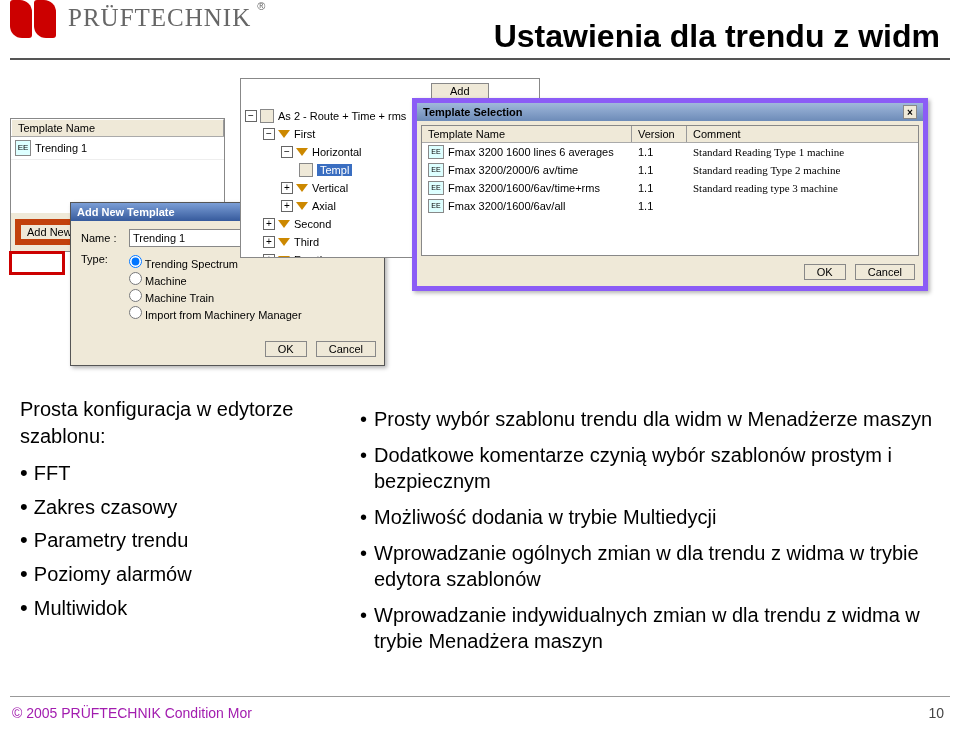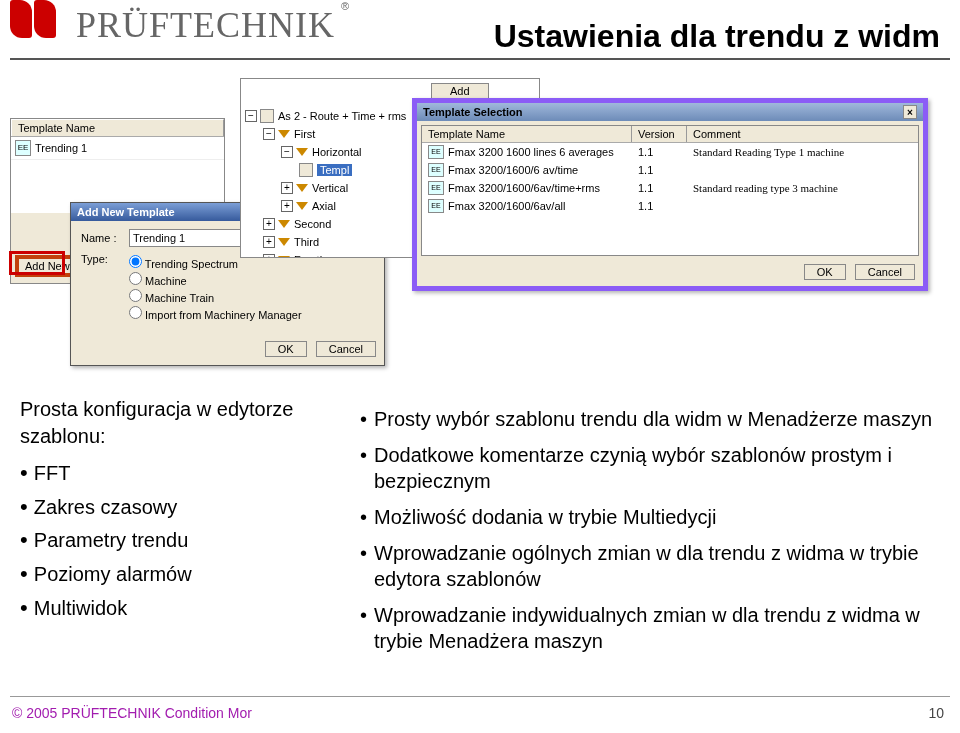--- a/index.html
+++ b/index.html
@@ -4,35 +4,35 @@
 <style>
   * { box-sizing: border-box; margin: 0; padding: 0; }
   html, body { width: 960px; height: 733px; font-family: Arial, sans-serif; background: #fff; overflow: hidden; }
   .page { position: relative; width: 960px; height: 733px; }
 
   
   .hdr { position: relative; height: 60px; }
   .logo { position: absolute; left: 10px; top: 0; display: flex; align-items: flex-start; gap: 6px; }
   .db-mark { display: flex; }
   .db-box { width: 22px; height: 38px; background: #c00; border-radius: 3px 12px 3px 12px; margin-right: 2px; }
-  .logo-text { font-family: Georgia, 'Times New Roman', serif; font-size: 36px; color: #666; letter-spacing: 1px; margin-left: 12px; margin-top: 4px; }
+  .logo-text { font-family: Georgia, 'Times New Roman', serif; font-size: 25px; color: #666; letter-spacing: 1px; margin-left: 4px; margin-top: 4px; }
   .title { position: absolute; top: 18px; right: 20px; font-size: 32px; font-weight: bold; color: #000; }
   .title-underline { position: absolute; left: 10px; right: 10px; top: 58px; height: 2px; background: #555; }
 
   
   .shots { position: absolute; left: 10px; top: 78px; width: 940px; height: 300px; }
 
   
   .win-a { position: absolute; left: 0; top: 40px; width: 215px; background: #efe9d8; border: 1px solid #888; font-family: Tahoma, sans-serif; font-size: 11px; }
   .win-a .gridhead { display: flex; background: #efe9d8; border-bottom: 1px solid #aaa; }
   .win-a .gh { padding: 2px 6px; border: 1px solid #fff; border-right-color:#999; border-bottom:none; }
   .win-a .row { display:flex; align-items:center; height: 22px; padding: 2px 4px; background:#fff; }
   .win-a .ee-ico { width:16px; height:16px; background:#dff; border:1px solid #888; font-size:8px; text-align:center; line-height:14px; margin-right:4px; }
   .win-a .footbtn { padding: 6px 4px; }
-  .win-a .btn { background:#efe9d8; border:4px solid #c2410c; padding:1px 6px; font-size:11px; cursor:pointer;margin-top:36px; }
+  .win-a .btn { background:#efe9d8; border:6px solid #c2410c; padding:1px 6px; font-size:11px; cursor:pointer; }
   .red-box { position:absolute; left:-2px; top:132px; width:56px; height:24px; border:3px solid #c00; pointer-events:none; }
 
   
   .win-b { position: absolute; left: 60px; top: 124px; width: 315px; background: #efe9d8; border: 1px solid #555; font-family: Tahoma, sans-serif; font-size: 11px; box-shadow: 2px 2px 4px rgba(0,0,0,0.3); }
   .win-b .tbar { background: linear-gradient(#7b9ed6, #365a9c); color: #fff; padding: 2px 6px; font-size:11px; font-weight:bold; display:flex; justify-content:space-between; align-items:center; }
   .win-b .closex { width:14px; height:14px; background:#efe9d8; color:#000; font-size:10px; text-align:center; line-height:14px; border:1px solid #888; cursor:pointer; }
   .win-b .body { padding: 8px 10px; }
   .win-b .frow { display:flex; align-items:center; margin-bottom:6px; }
   .win-b .lbl { width: 48px; }
   .win-b input[type=text] { width: 180px; height: 18px; border:1px solid #888; padding:0 3px; font-size:11px; }
@@ -219,23 +219,24 @@
           <div class="dc c1">
               <span class="ee-ico">EE</span>
               <span>Fmax 3200 1600 lines 6 averages</span>
             </div>
           <div class="dc c2">1.1</div>
           <div class="dc c3">Standard Reading Type 1 machine</div>
         </div>
         <div class="drow">
           <div class="dc c1">
               <span class="ee-ico">EE</span>
-              <span>Fmax 3200/1600/6 av/time</span>
-            </div>
-          <div class="dc c2">1.1</div>
+              <span>Fmax 3200/2000/6 av/time</span>
+            </div>
+          <div class="dc c2">1.1</div>
+          <div class="dc c3">Standard reading Type 2 machine</div>
         </div>
         <div class="drow">
           <div class="dc c1">
               <span class="ee-ico">EE</span>
               <span>Fmax 3200/1600/6av/time+rms</span>
             </div>
           <div class="dc c2">1.1</div>
           <div class="dc c3">Standard reading type 3 machine</div>
         </div>
         <div class="drow">

